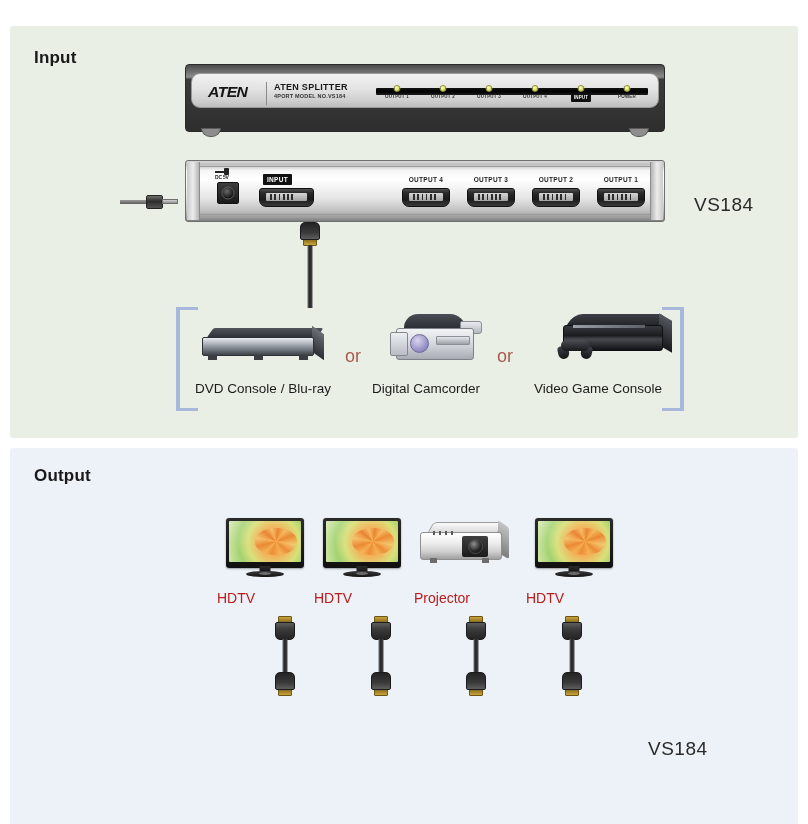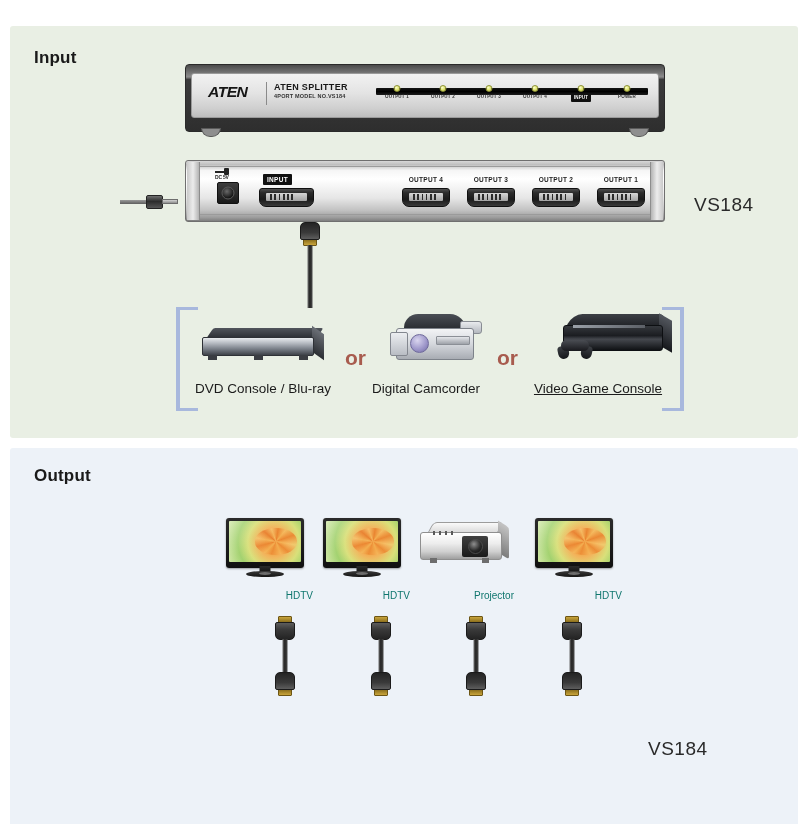--- a/index.html
+++ b/index.html
@@ -53,24 +53,24 @@
   }
   .dev-shell {
     position: absolute; inset: 0;
     background: linear-gradient(180deg,#4a4a4a 0%,#6e6e6e 10%,#8d8d8d 18%,#3b3b3b 22%,#2e2e2e 100%);
     border-radius: 4px;
     border: 1px solid #2a2a2a;
   }
   #front-face {
     position: absolute;
     left: 6px; top: 9px;
-    width: 468px; height: 45px;
+    width: 468px; height: 35px;
     background: linear-gradient(180deg,#f2f2f2 0%,#e3e3e3 45%,#cfcfcf 80%,#bdbdbd 100%);
     border: 1px solid #9a9a9a;
-    border-radius: 3px;
+    border-radius: 9px;
   }
   #brand-aten {
     position: absolute; left: 17px; top: 9px;
     font-size: 15px; font-weight: bold; font-style: italic;
     color: #151515; letter-spacing: -0.6px;
     transform: scaleX(1.05);
   }
   #brand-divider {
     position: absolute; left: 74px; top: 8px;
     width: 1px; height: 23px; background: #8a8a8a;
@@ -310,23 +310,23 @@
   .src-caption {
     position: absolute;
     left: 0; right: 0;
     text-align: center;
     font-size: 13.5px;
     color: #1b1b1b;
     white-space: nowrap;
   }
   .or-text {
     position: absolute;
-    font-size: 21px;
+    font-size: 18px;
     color: #a85b4e;
-    font-weight: bold;
+    font-weight: normal;
   }
 
   
   #dvd-player { left: 192px; top: 302px; width: 122px; height: 38px; }
   #dvd-top {
     position: absolute; left: 8px; top: 0;
     width: 110px; height: 10px;
     background: linear-gradient(180deg,#51555c,#2c2f34);
     transform: skewX(-34deg);
     border-radius: 2px 2px 0 0;
@@ -436,22 +436,22 @@
     background: linear-gradient(180deg,#3c3f44,#141619);
     border-radius: 4px 4px 6px 6px;
   }
   #gamepad .grip-l { left: 3px; transform: rotate(-12deg); }
   #gamepad .grip-r { left: 26px; transform: rotate(12deg); }
 
   
   .out-item { position: absolute; }
   .out-caption {
     position: absolute; left: 0; right: 0;
-    text-align: right;
-    font-size: 10px; color: #0f766e;
+    text-align: left;
+    font-size: 14px; color: #b91c1c;
     white-space: nowrap;
   }
   .hdtv { width: 78px; height: 62px; }
   .hdtv .bezel {
     position: absolute; left: 0; top: 0;
     width: 78px; height: 50px;
     background: linear-gradient(180deg,#2b2b2b,#101010);
     border-radius: 3px;
     box-shadow: 0 1px 2px rgba(0,0,0,0.35);
   }
@@ -673,21 +673,21 @@
       <div id="con-top"></div>
       <div id="con-side"></div>
       <div id="con-body"></div>
       <div id="con-slot"></div>
       <div id="gamepad">
         <div class="grip-l"></div>
         <div class="grip-r"></div>
         <div class="pad-body"></div>
       </div>
     </div>
-    <div class="src-caption" style="left:513px;top:355px;width:150px;text-decoration:underline;">Video Game Console</div>
+    <div class="src-caption" style="left:513px;top:355px;width:150px;">Video Game Console</div>
   </div>
 
   <div class="panel" id="output-panel">
 
     <div class="section-title" id="output-title">Output</div>
 
     <div class="out-item hdtv" style="left:216px;top:70px;">
       <div class="bezel"></div>
       <div class="screen"></div>
       <div class="neck"></div>

